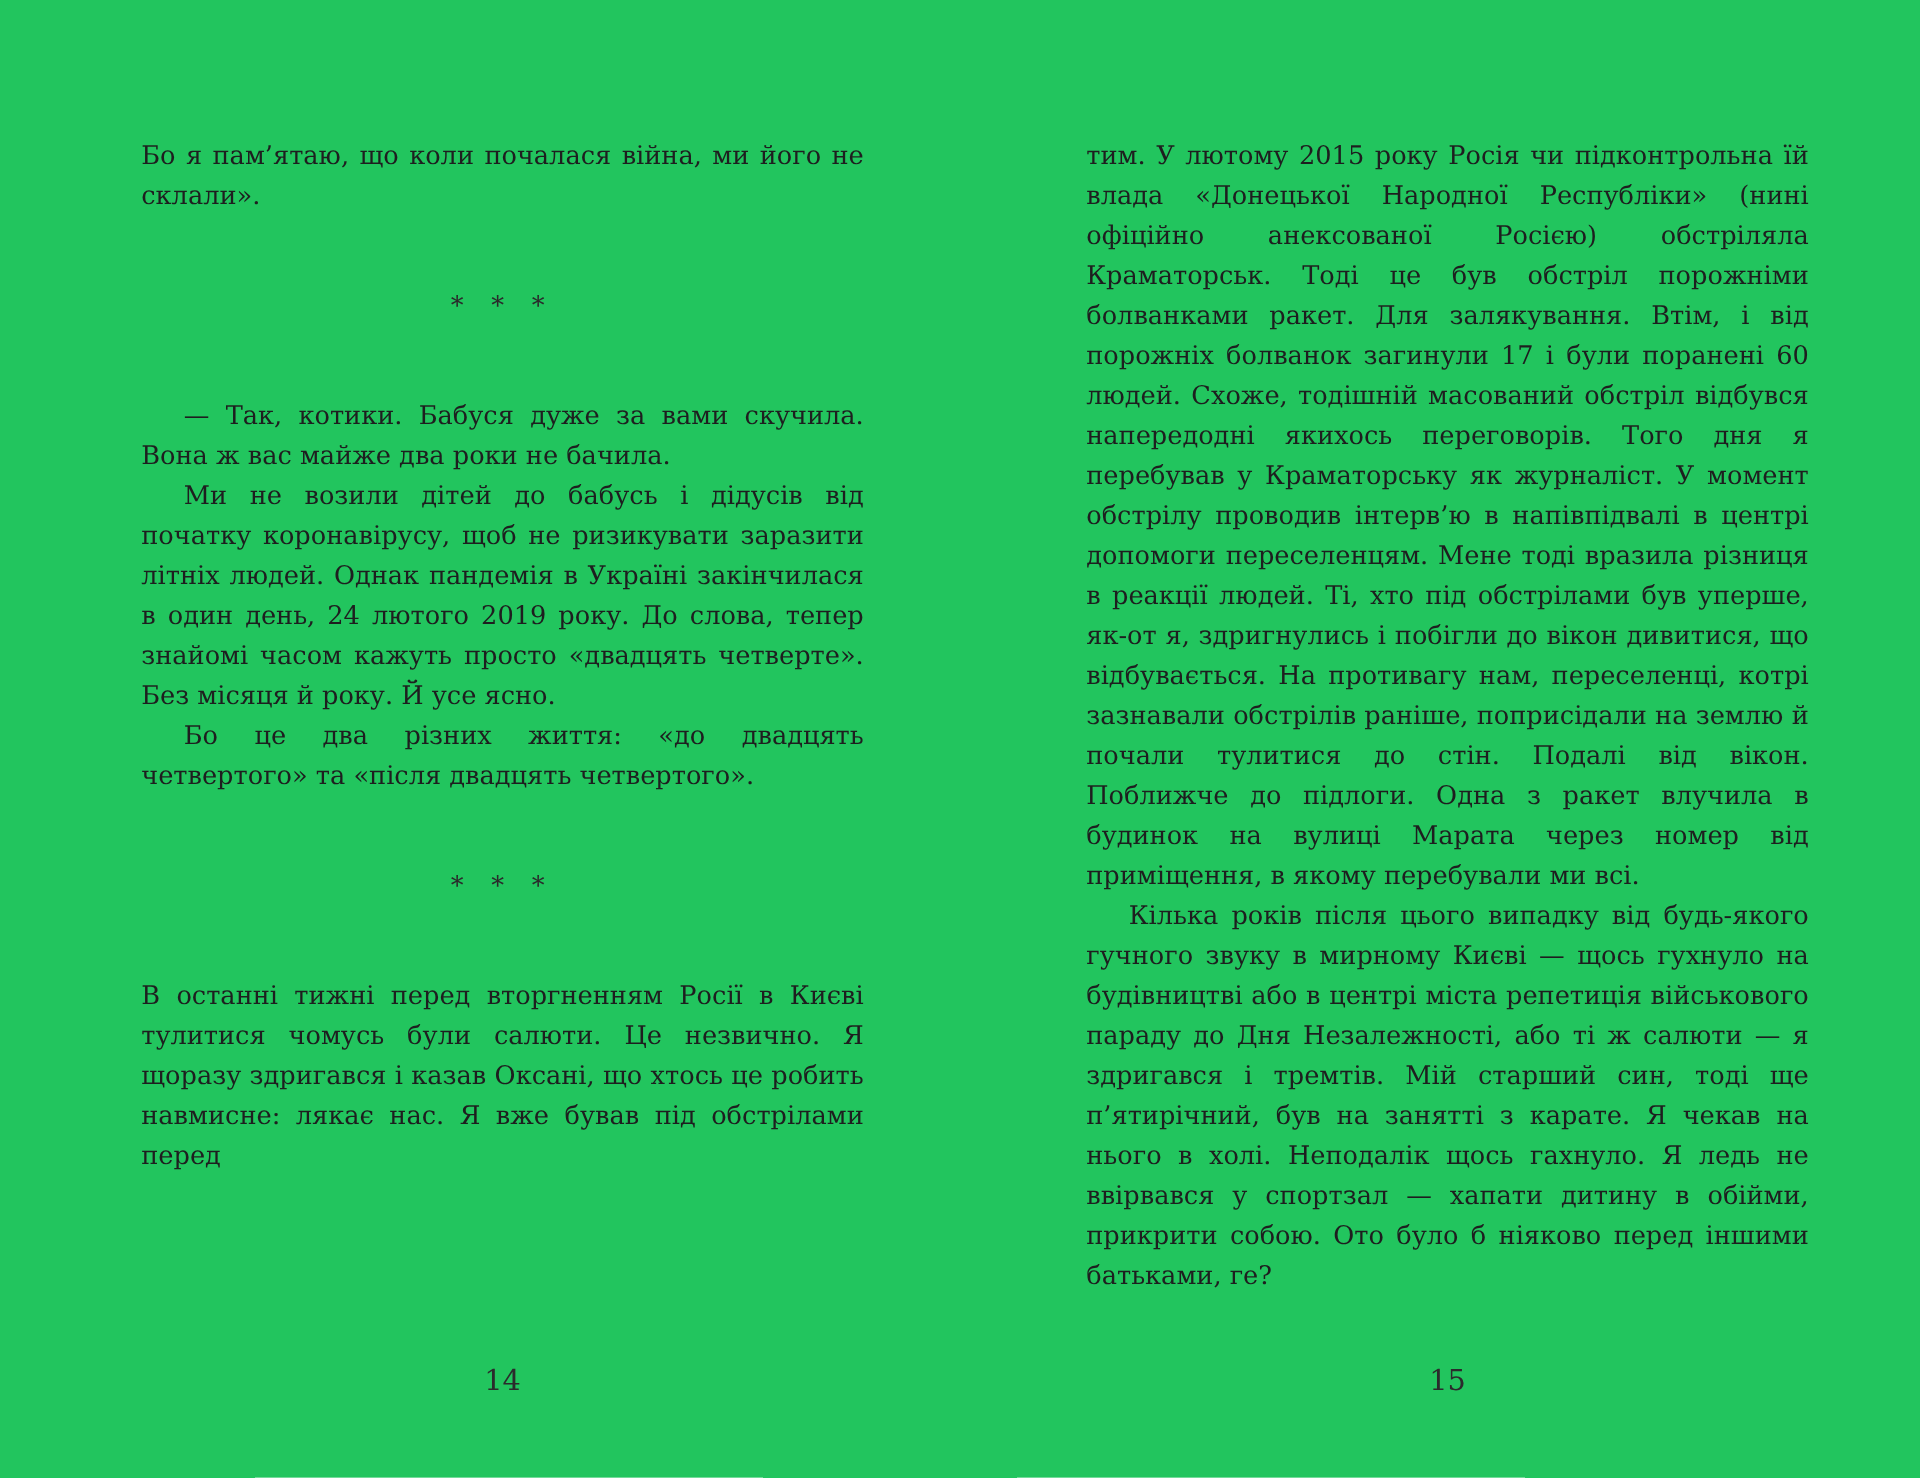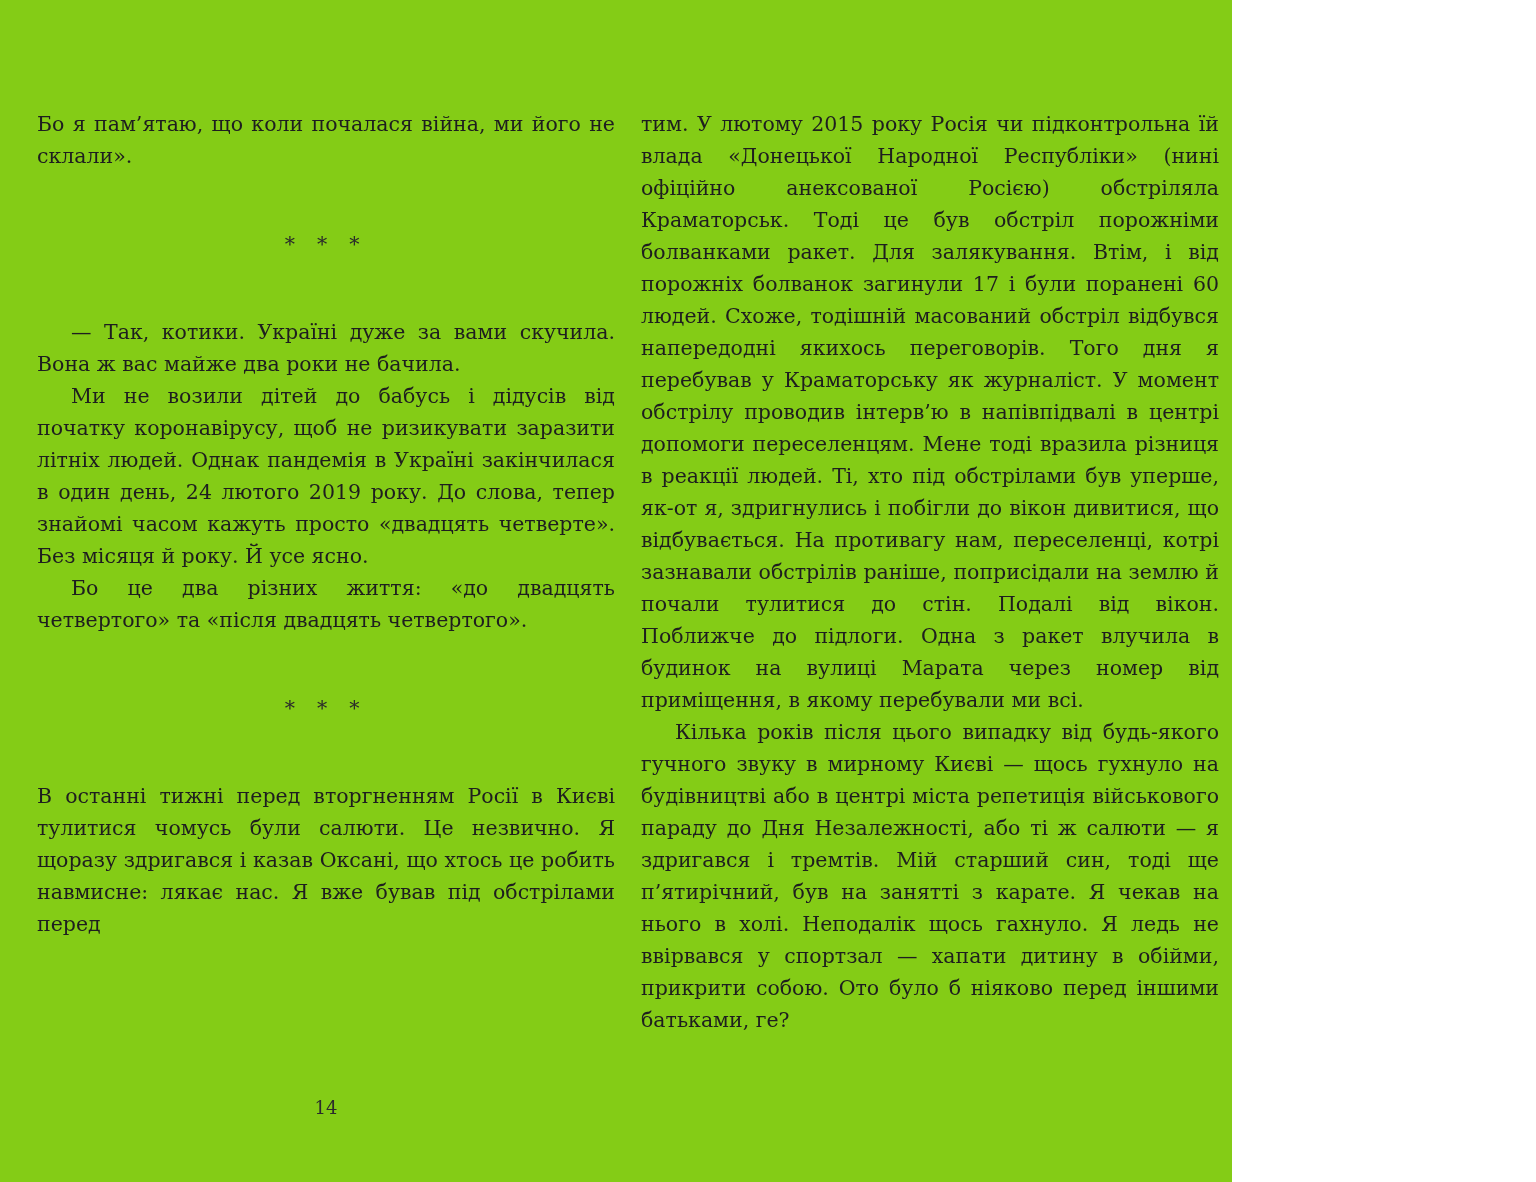--- a/index.html
+++ b/index.html
@@ -7,24 +7,24 @@
     width: 1536px;
     height: 1182px;
     background: #ffffff;
   }
   body {
     font-family: "DejaVu Serif", "Liberation Serif", serif;
     color: #1e1e1f;
     overflow: hidden;
   }
   .spread {
-    width: 1232px;
+    width: 1536px;
     height: 1182px;
     display: flex;
-    background: #84cc16;
+    background: #22c55e;
     padding-left: 24px;
   }
   .page {
     width: 768px;
     height: 1182px;
     position: relative;
     padding-top: 108px;
   }
   .text-column {
     width: 578px;
@@ -49,42 +49,43 @@
     letter-spacing: 0.38em;
     margin: 56px 0 56px 0;
     color: #2a2a2b;
   }
   .page-number {
     position: absolute;
     bottom: 64px;
     left: 0;
     width: 100%;
     text-align: center;
-    font-size: 18px;
+    font-size: 23px;
     color: #2b2b2c;
   }
 </style>
 </head>
 <body>
 
 <div class="spread">
 
   <div class="page">
     <div class="text-column">
       <p class="para">Бо я пам’ятаю, що коли почалася війна, ми його не склали».</p>
       <p class="separator">* * *</p>
-      <p class="para indent">— Так, котики. Україні дуже за вами скучила. Вона ж вас майже два роки не бачила.</p>
+      <p class="para indent">— Так, котики. Бабуся дуже за вами скучила. Вона ж вас майже два роки не бачила.</p>
       <p class="para indent">Ми не возили дітей до бабусь і дідусів від початку коронавірусу, щоб не ризикувати заразити літніх людей. Однак пандемія в Україні закінчилася в один день, 24 лютого 2019 року. До слова, тепер знайомі часом кажуть просто «двадцять четверте». Без місяця й року. Й усе ясно.</p>
       <p class="para indent">Бо це два різних життя: «до двадцять четвертого» та «після двадцять четвертого».</p>
       <p class="separator">* * *</p>
       <p class="para">В останні тижні перед вторгненням Росії в Києві тулитися чомусь були салюти. Це незвично. Я щоразу здригався і казав Оксані, що хтось це робить навмисне: лякає нас. Я вже бував під обстрілами перед</p>
     </div>
     <div class="page-number">14</div>
   </div>
 
   <div class="page">
     <div class="text-column">
       <p class="para">тим. У лютому 2015 року Росія чи підконтрольна їй влада «Донецької Народної Республіки» (нині офіційно анексованої Росією) обстріляла Краматорськ. Тоді це був обстріл порожніми болванками ракет. Для залякування. Втім, і від порожніх болванок загинули 17 і були поранені 60 людей. Схоже, тодішній масований обстріл відбувся напередодні якихось переговорів. Того дня я перебував у Краматорську як журналіст. У момент обстрілу проводив інтерв’ю в напівпідвалі в центрі допомоги переселенцям. Мене тоді вразила різниця в реакції людей. Ті, хто під обстрілами був уперше, як-от я, здригнулись і побігли до вікон дивитися, що відбувається. На противагу нам, переселенці, котрі зазнавали обстрілів раніше, поприсідали на землю й почали тулитися до стін. Подалі від вікон. Поближче до підлоги. Одна з ракет влучила в будинок на вулиці Марата через номер від приміщення, в якому перебували ми всі.</p>
       <p class="para indent">Кілька років після цього випадку від будь-якого гучного звуку в мирному Києві — щось гухнуло на будівництві або в центрі міста репетиція військового параду до Дня Незалежності, або ті ж салюти — я здригався і тремтів. Мій старший син, тоді ще п’ятирічний, був на занятті з карате. Я чекав на нього в холі. Неподалік щось гахнуло. Я ледь не ввірвався у спортзал — хапати дитину в обійми, прикрити собою. Ото було б ніяково перед іншими батьками, ге?</p>
     </div>
+    <div class="page-number">15</div>
   </div>
 
 </div>
 
 </body></html>

